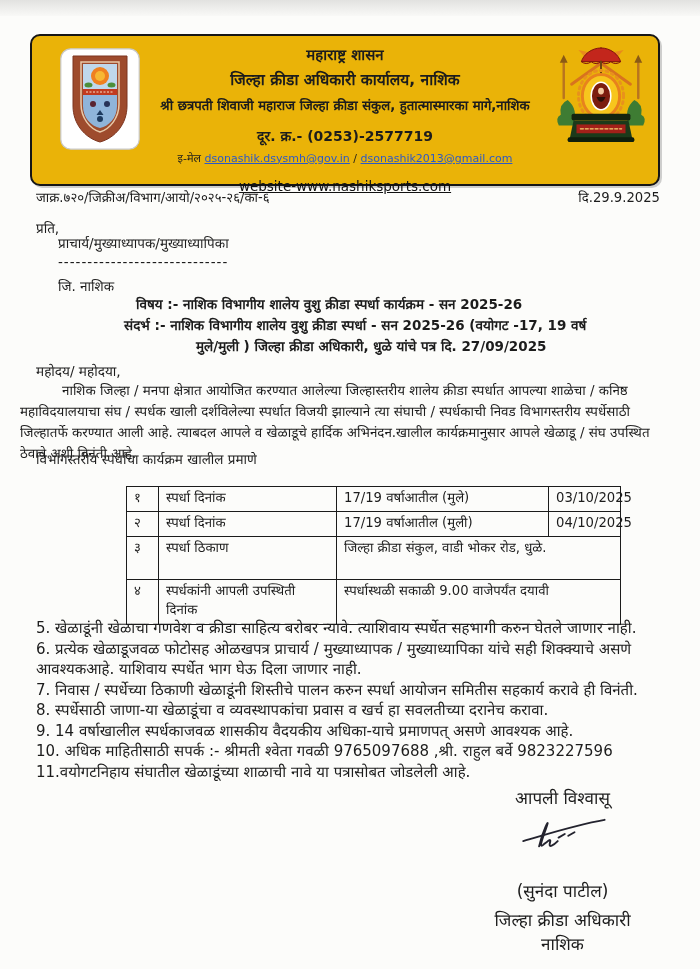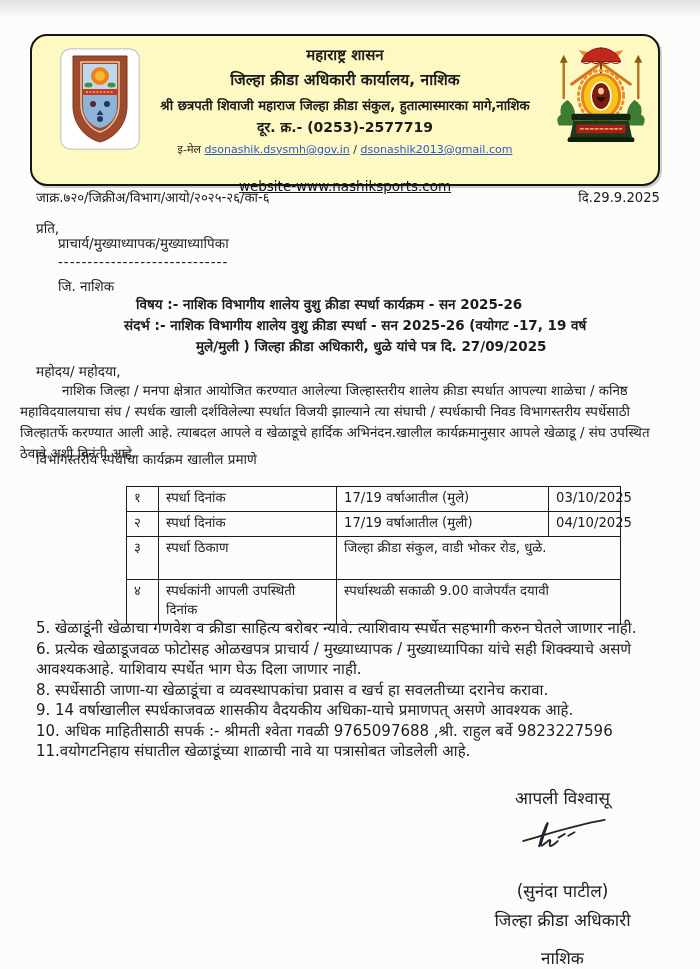--- a/index.html
+++ b/index.html
@@ -7,30 +7,30 @@
     width:700px;height:969px;position:relative;overflow:hidden;
     background:#fcfcfa;color:#1c1c1c;
     font-family:"DejaVu Sans","Liberation Sans",sans-serif;
     -webkit-font-smoothing:antialiased;
   }
   .top-band{position:absolute;top:0;left:0;right:0;height:16px;
     background:linear-gradient(#e2e2e0,#f9f9f7);}
   
   .header-box{
     position:absolute;left:30px;top:34px;width:626px;height:148px;
-    background:#fef9c3;border:2.5px solid #161616;border-radius:17px;
+    background:#eab308;border:2.5px solid #161616;border-radius:10px;
     box-shadow:2px 2px 0 rgba(0,0,0,0.18);
   }
   .emblem-left{position:absolute;left:28px;top:12px;width:80px;height:102px;}
   .emblem-right{position:absolute;right:6px;top:8px;width:102px;height:104px;}
   .hd-center{position:absolute;left:114px;right:114px;top:6px;text-align:center;line-height:1;}
   .hd1{font-size:15px;font-weight:bold;margin-top:6px;}
   .hd2{font-size:15.5px;font-weight:bold;margin-top:10px;}
   .hd3{font-size:13.2px;font-weight:600;margin-top:10px;}
-  .hd4{font-size:14px;font-weight:600;margin-top:8px;}
+  .hd4{font-size:14px;font-weight:600;margin-top:17px;}
   .hd-email{font-size:11px;margin-top:10px;}
   .hd-email a{text-decoration:underline;cursor:pointer;}
   .website{
     position:absolute;left:0;right:0;bottom:-10px;text-align:center;
     font-size:13.5px;text-decoration:underline;color:#111;
   }
   
   .ref-row{position:absolute;left:36px;right:40px;top:188px;
     display:flex;justify-content:space-between;font-size:13.2px;}
   .prati{position:absolute;left:36px;top:212px;font-size:13.5px;margin-top:7px;}
@@ -60,21 +60,21 @@
   
   .notes{position:absolute;left:36px;top:618px;width:634px;font-size:15px;}
   .notes div{line-height:20.5px;}
   
   .closing{
     position:absolute;left:470px;top:786px;width:185px;text-align:center;font-size:17px;
   }
   .closing .sig{margin:2px 0 0 0;}
   .closing .name{margin-top:18px;}
   .closing .desig{margin-top:6px;}
-  .closing .place{margin-top:15px;}
+  .closing .place{margin-top:1px;}
 </style>
 </head>
 <body>
 
 <div class="top-band"></div>
 
 <div class="header-box">
 
   <svg class="emblem-left" viewBox="0 0 80 102">
     <rect x="0.8" y="0.8" width="78.4" height="100.4" rx="10" fill="#ffffff" stroke="#c9c9c9" stroke-width="1.2"></rect>
@@ -185,20 +185,21 @@
     <td>४</td>
     <td>स्पर्धकांनी आपली उपस्थिती दिनांक</td>
     <td colspan="2">स्पर्धास्थळी सकाळी 9.00 वाजेपर्यंत दयावी</td>
   </tr>
 </tbody>
   </table>
 
 <div class="notes">
   <div>5. खेळाडूंनी खेळाचा गणवेश व क्रीडा साहित्य बरोबर न्यावे. त्याशिवाय स्पर्धेत सहभागी करुन घेतले जाणार नाही.</div>
   <div>6. प्रत्येक खेळाडूजवळ फोटोसह ओळखपत्र प्राचार्य / मुख्याध्यापक / मुख्याध्यापिका यांचे सही शिक्क्याचे असणे आवश्यकआहे. याशिवाय स्पर्धेत भाग घेऊ दिला जाणार नाही.</div>
+  <div>7. निवास / स्पर्धेच्या ठिकाणी खेळाडूंनी शिस्तीचे पालन करुन स्पर्धा आयोजन समितीस सहकार्य करावे ही विनंती.</div>
   <div>8. स्पर्धेसाठी जाणा-या खेळाडूंचा व व्यवस्थापकांचा प्रवास व खर्च हा सवलतीच्या दरानेच करावा.</div>
   <div>9. 14 वर्षाखालील स्पर्धकाजवळ शासकीय वैदयकीय अधिका-याचे प्रमाणपत् असणे आवश्यक आहे.</div>
   <div>10. अधिक माहितीसाठी सपर्क :- श्रीमती श्वेता गवळी 9765097688 ,श्री. राहुल बर्वे 9823227596</div>
   <div>11.वयोगटनिहाय संघातील खेळाडूंच्या शाळाची नावे या पत्रासोबत जोडलेली आहे.</div>
 </div>
 
 <div class="closing">
   <div>आपली विश्वासू</div>
   <svg class="sig" width="130" height="46" viewBox="0 0 130 52">
     <g fill="none" stroke="#23232e" stroke-width="2.2" stroke-linecap="round">

